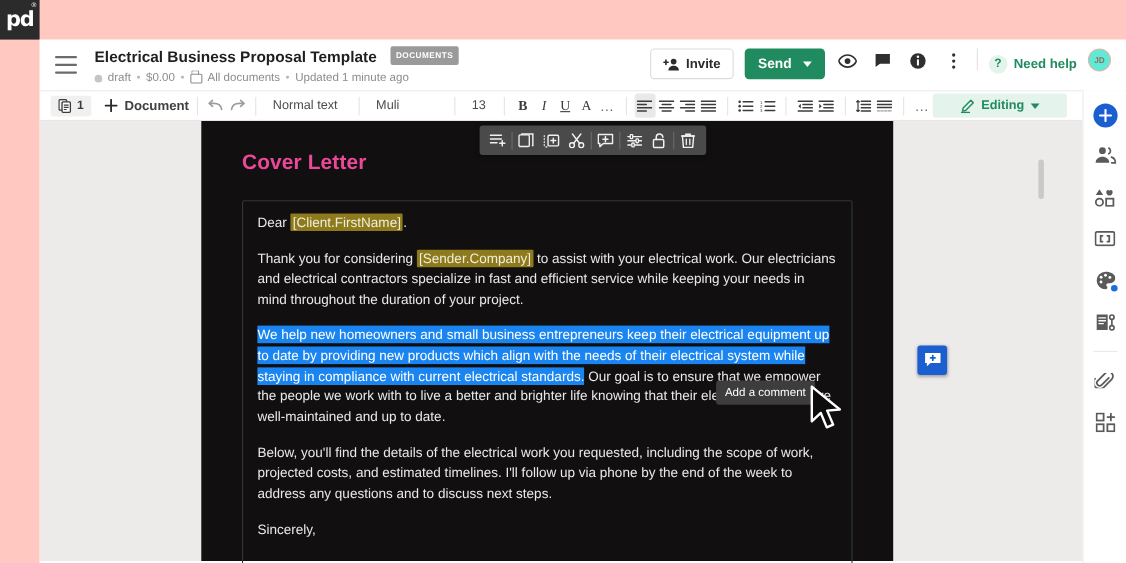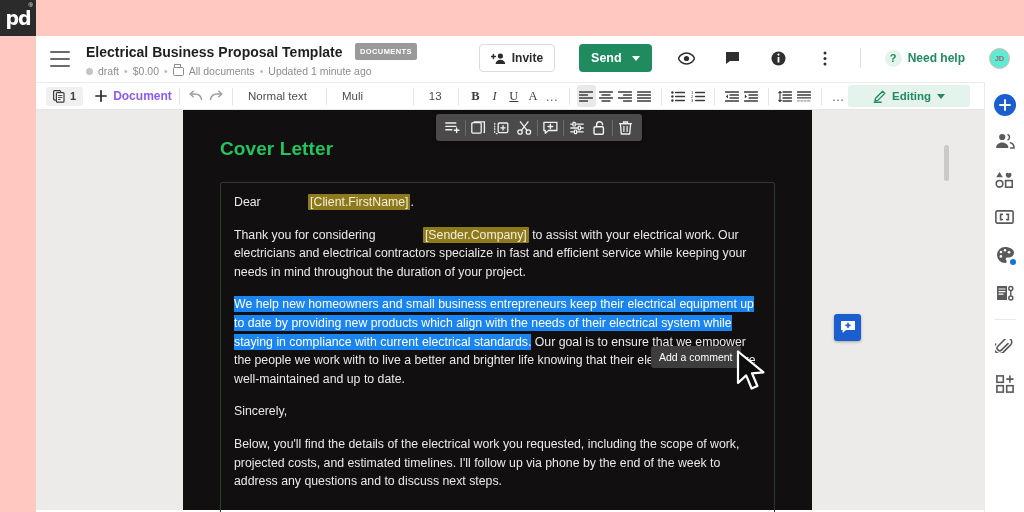--- a/index.html
+++ b/index.html
@@ -35,21 +35,21 @@
   .doc-title { font-size: 14px; font-weight: 700; color: #1f1f1f; display:inline-block; vertical-align: middle; }
   .doc-badge { display:inline-block; vertical-align: middle; margin-left: 8px;
     background:#9a9a9a; color:#fff; font-size: 7.5px; font-weight:700; letter-spacing:.4px;
     padding: 4px 5px; border-radius: 2px; }
   .doc-meta { margin-top: 5px; font-size: 10.5px; color: #8d8d8d; display:flex; align-items:center; gap:5px; }
   .dot-status { width:7px; height:7px; border-radius:50%; background:#c5c5c5; display:inline-block; }
   .sep { color:#b9b9b9; }
   .folder-ic { display:inline-block; width:11px; height:9px; border:1.4px solid #8d8d8d; border-radius:1.5px; position:relative; }
   .folder-ic:before { content:""; position:absolute; left:0px; top:-3.4px; width:5px; height:3px; border:1.4px solid #8d8d8d; border-bottom:none; border-radius:1px 1px 0 0;}
 
-  .header-right { position:absolute; right: 14px; top: 8px; display:flex; align-items:center; gap: 24px; }
+  .header-right { position:absolute; right: 14px; top: 8px; display:flex; gap: 10px; }
   .btn-invite {
     display:flex; align-items:center; gap:6px; height: 28px; padding: 0 11px;
     border:1px solid #dcdcdc; border-radius:4px; background:#fff;
     font-size: 12px; font-weight: 700; color:#2b2b2b; cursor:pointer;
   }
   .btn-send {
     display:flex; align-items:center; gap:10px; height: 28px; padding: 0 12px;
     border-radius:4px; background:#1f8b5f; color:#fff; font-size: 12.5px; font-weight:700; cursor:pointer;
   }
   .caret-d { width:0;height:0;border-left:4px solid transparent;border-right:4px solid transparent;border-top:5px solid currentColor; }
@@ -61,45 +61,45 @@
   .avatar { width:21px;height:21px;border-radius:50%;border:1px solid #e0b5ae;background:#5eead4;
     color:#9b6b62;font-size:7.5px;font-weight:700;display:flex;align-items:center;justify-content:center; }
 
   
   .toolbar { position:relative; height: 28px; width: 988px; background:#fff;
      border-top:1px solid #ececec; border-bottom:1px solid #e6e6e6;
      display:flex; align-items:center; padding-left: 10px; gap: 0px; }
   .tb-div { width:1px; height:17px; background:#e4e4e4; margin: 0 7px; }
   .tb-pagecount { display:flex; align-items:center; gap:5px; background:#f0f0f0; border-radius:3px;
       padding: 3px 7px; font-size:11px; color:#3b3b3b; font-weight:700; cursor:pointer;}
-  .tb-adddoc { display:flex; align-items:center; gap:6px; font-size:12px; font-weight:700; color:#8b5cf6;
+  .tb-adddoc { display:flex; align-items:center; gap:6px; font-size:12px; font-weight:700; color:#404040;
       margin-left: 12px; cursor:pointer; }
   .tb-text { font-size:11.5px; color:#4c4c4c; padding: 0 8px; cursor:pointer; }
   .tb-btn { width:22px;height:22px;display:flex;align-items:center;justify-content:center;
       color:#3b3b3b; cursor:pointer; border-radius:3px; }
   .tb-btn.active { background:#e9e9e9; }
   .btn-editing { display:flex;align-items:center;gap:6px;height:22px;padding:0 25px;border-radius:3px;
       background:#e4f3ec; color:#1f8b5f; font-size:11.5px; font-weight:700; cursor:pointer; }
 
   
   .body-area { position:relative; width: 988px; height: 400px; background:#edebea; }
 
   .page {
     position:absolute; left: 147px; top: 0; width: 629px; height: 400px;
     background: #120f11;
   }
   .page-inner { padding: 28px 37px 0 37px; }
-  .page-title { color:#22c55e; font-size:19px; font-weight:700; letter-spacing:.1px; }
+  .page-title { color:#ec4899; font-size:19px; font-weight:700; letter-spacing:.1px; }
 
   .textbox {
     margin-top: 22px; border:1px solid #2c3a33; border-radius: 2px;
     padding: 10px 13px 16px 13px; min-height: 300px;
   }
   .ptxt { color:#e9e9e9; font-size:12.3px; line-height: 18.6px; margin-bottom: 14px; }
-  .token { background:#8d7a1c; color:#f2eddb; padding: 1px 2px; border-radius:1px;margin-left:44px; }
+  .token { background:#8d7a1c; color:#f2eddb; padding: 1px 2px; border-radius:1px; }
   .sel { background:#1a85f0; color:#ffffff; padding: 1px 0; box-decoration-break: clone;
          -webkit-box-decoration-break: clone; }
 
   
   .blocktb {
     position:absolute; left: 253px; top: 4px; height: 27px; background:#4a4a4a;
     border-radius: 3px; display:flex; align-items:center; padding: 0 5px; gap: 0px;
     box-shadow: 0 1px 4px rgba(0,0,0,.35);
   }
   .blocktb .bi { width: 23px; height: 23px; display:flex; align-items:center; justify-content:center;
@@ -365,23 +365,23 @@
             </p>
 
             <p class="ptxt">
               <span>Thank you for considering </span><span class="token">[Sender.Company]</span><span> to assist with your electrical work. Our electricians and electrical contractors specialize in fast and efficient service while keeping your needs in mind throughout the duration of your project.</span>
             </p>
 
             <p class="ptxt">
               <span class="sel">We help new homeowners and small business entrepreneurs keep their electrical equipment up to date by providing new products which align with the needs of their electrical system while staying in compliance with current electrical standards.</span><span> Our goal is to ensure that we empower the people we work with to live a better and brighter life knowing that their electrical systems are well-maintained and up to date.</span>
             </p>
 
+            <p class="ptxt">Below, you'll find the details of the electrical work you requested, including the scope of work, projected costs, and estimated timelines. I'll follow up via phone by the end of the week to address any questions and to discuss next steps.</p>
+
             <p class="ptxt">Sincerely,</p>
-
-            <p class="ptxt">Below, you'll find the details of the electrical work you requested, including the scope of work, projected costs, and estimated timelines. I'll follow up via phone by the end of the week to address any questions and to discuss next steps.</p>
           </div>
         </div>
 
         <div class="blocktb">
           <div class="bi">
             <svg width="15" height="13" viewBox="0 0 15 13">
               <path d="M0.8 2h10M0.8 5.4h10M0.8 8.8h6" stroke="#f1f1f1" stroke-width="1.4" stroke-linecap="round"></path>
               <path d="M11.6 7v4.6M9.3 9.3h4.6" stroke="#f1f1f1" stroke-width="1.4" stroke-linecap="round"></path>
             </svg>
           </div>

